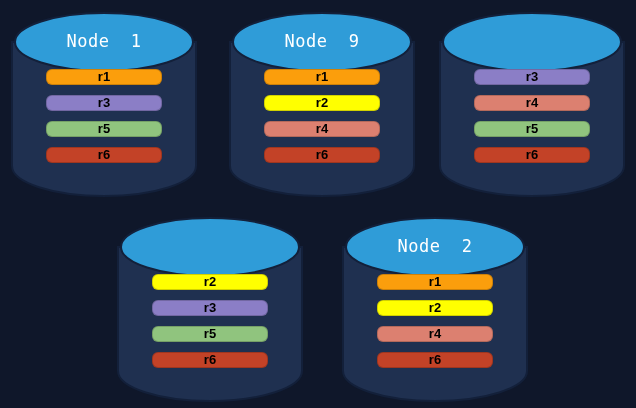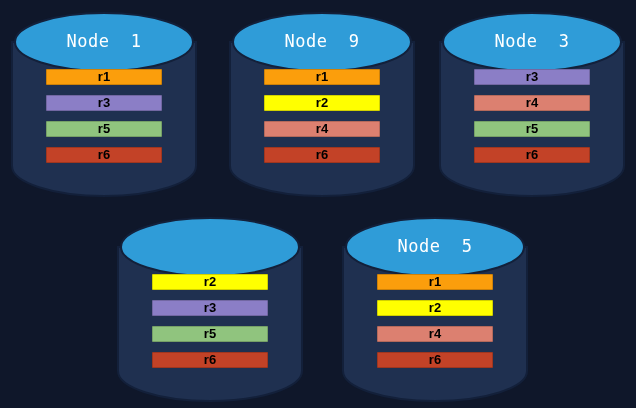--- a/index.html
+++ b/index.html
@@ -55,21 +55,21 @@
     top: 61px;
     width: 188px;
     display: flex;
     flex-direction: column;
     align-items: center;
     gap: 10px;
   }
   .bar {
     width: 116px;
     height: 16px;
-    border-radius: 1px;
+    border-radius: 6px;
     border: 1px solid rgba(0,0,0,0.18);
     box-sizing: border-box;
     display: flex;
     align-items: center;
     justify-content: center;
   }
   .bar-label {
     font-size: 13px;
     font-weight: bold;
     color: #000000;
@@ -123,21 +123,20 @@
           <span class="bar-label" style="color: rgb(0, 0, 0);">r6</span>
         </div>
       </div>
   </div>
 
   <div class="node" style="left: 438px; top: 8px;">
     <svg class="cyl" viewBox="0 0 188 192" aria-hidden="true">
       <path class="cyl-body" d="M2,34 L2,158 A92,30 0 0 0 186,158 L186,34 Z"></path>
       <ellipse class="cyl-top" cx="94" cy="34" rx="89" ry="29"></ellipse>
     </svg>
-    <div class="node-title" style="color: rgb(255, 255, 255);">Node  3</div>
     <div class="bars">
         <div class="bar" style="background: rgb(139, 126, 198);">
           <span class="bar-label" style="color: rgb(0, 0, 0);">r3</span>
         </div>
         <div class="bar" style="background: rgb(220, 128, 112);">
           <span class="bar-label" style="color: rgb(0, 0, 0);">r4</span>
         </div>
         <div class="bar" style="background: rgb(144, 196, 126);">
           <span class="bar-label" style="color: rgb(0, 0, 0);">r5</span>
         </div>
@@ -166,21 +165,21 @@
           <span class="bar-label" style="color: rgb(0, 0, 0);">r6</span>
         </div>
       </div>
   </div>
 
   <div class="node" style="left: 341px; top: 213px;">
     <svg class="cyl" viewBox="0 0 188 192" aria-hidden="true">
       <path class="cyl-body" d="M2,34 L2,158 A92,30 0 0 0 186,158 L186,34 Z"></path>
       <ellipse class="cyl-top" cx="94" cy="34" rx="89" ry="29"></ellipse>
     </svg>
-    <div class="node-title" style="color: rgb(255, 255, 255);">Node  5</div>
+    <div class="node-title" style="color: rgb(255, 255, 255);">Node  2</div>
     <div class="bars">
         <div class="bar" style="background: rgb(251, 158, 12);">
           <span class="bar-label" style="color: rgb(0, 0, 0);">r1</span>
         </div>
         <div class="bar" style="background: rgb(255, 255, 0);">
           <span class="bar-label" style="color: rgb(0, 0, 0);">r2</span>
         </div>
         <div class="bar" style="background: rgb(220, 128, 112);">
           <span class="bar-label" style="color: rgb(0, 0, 0);">r4</span>
         </div>

